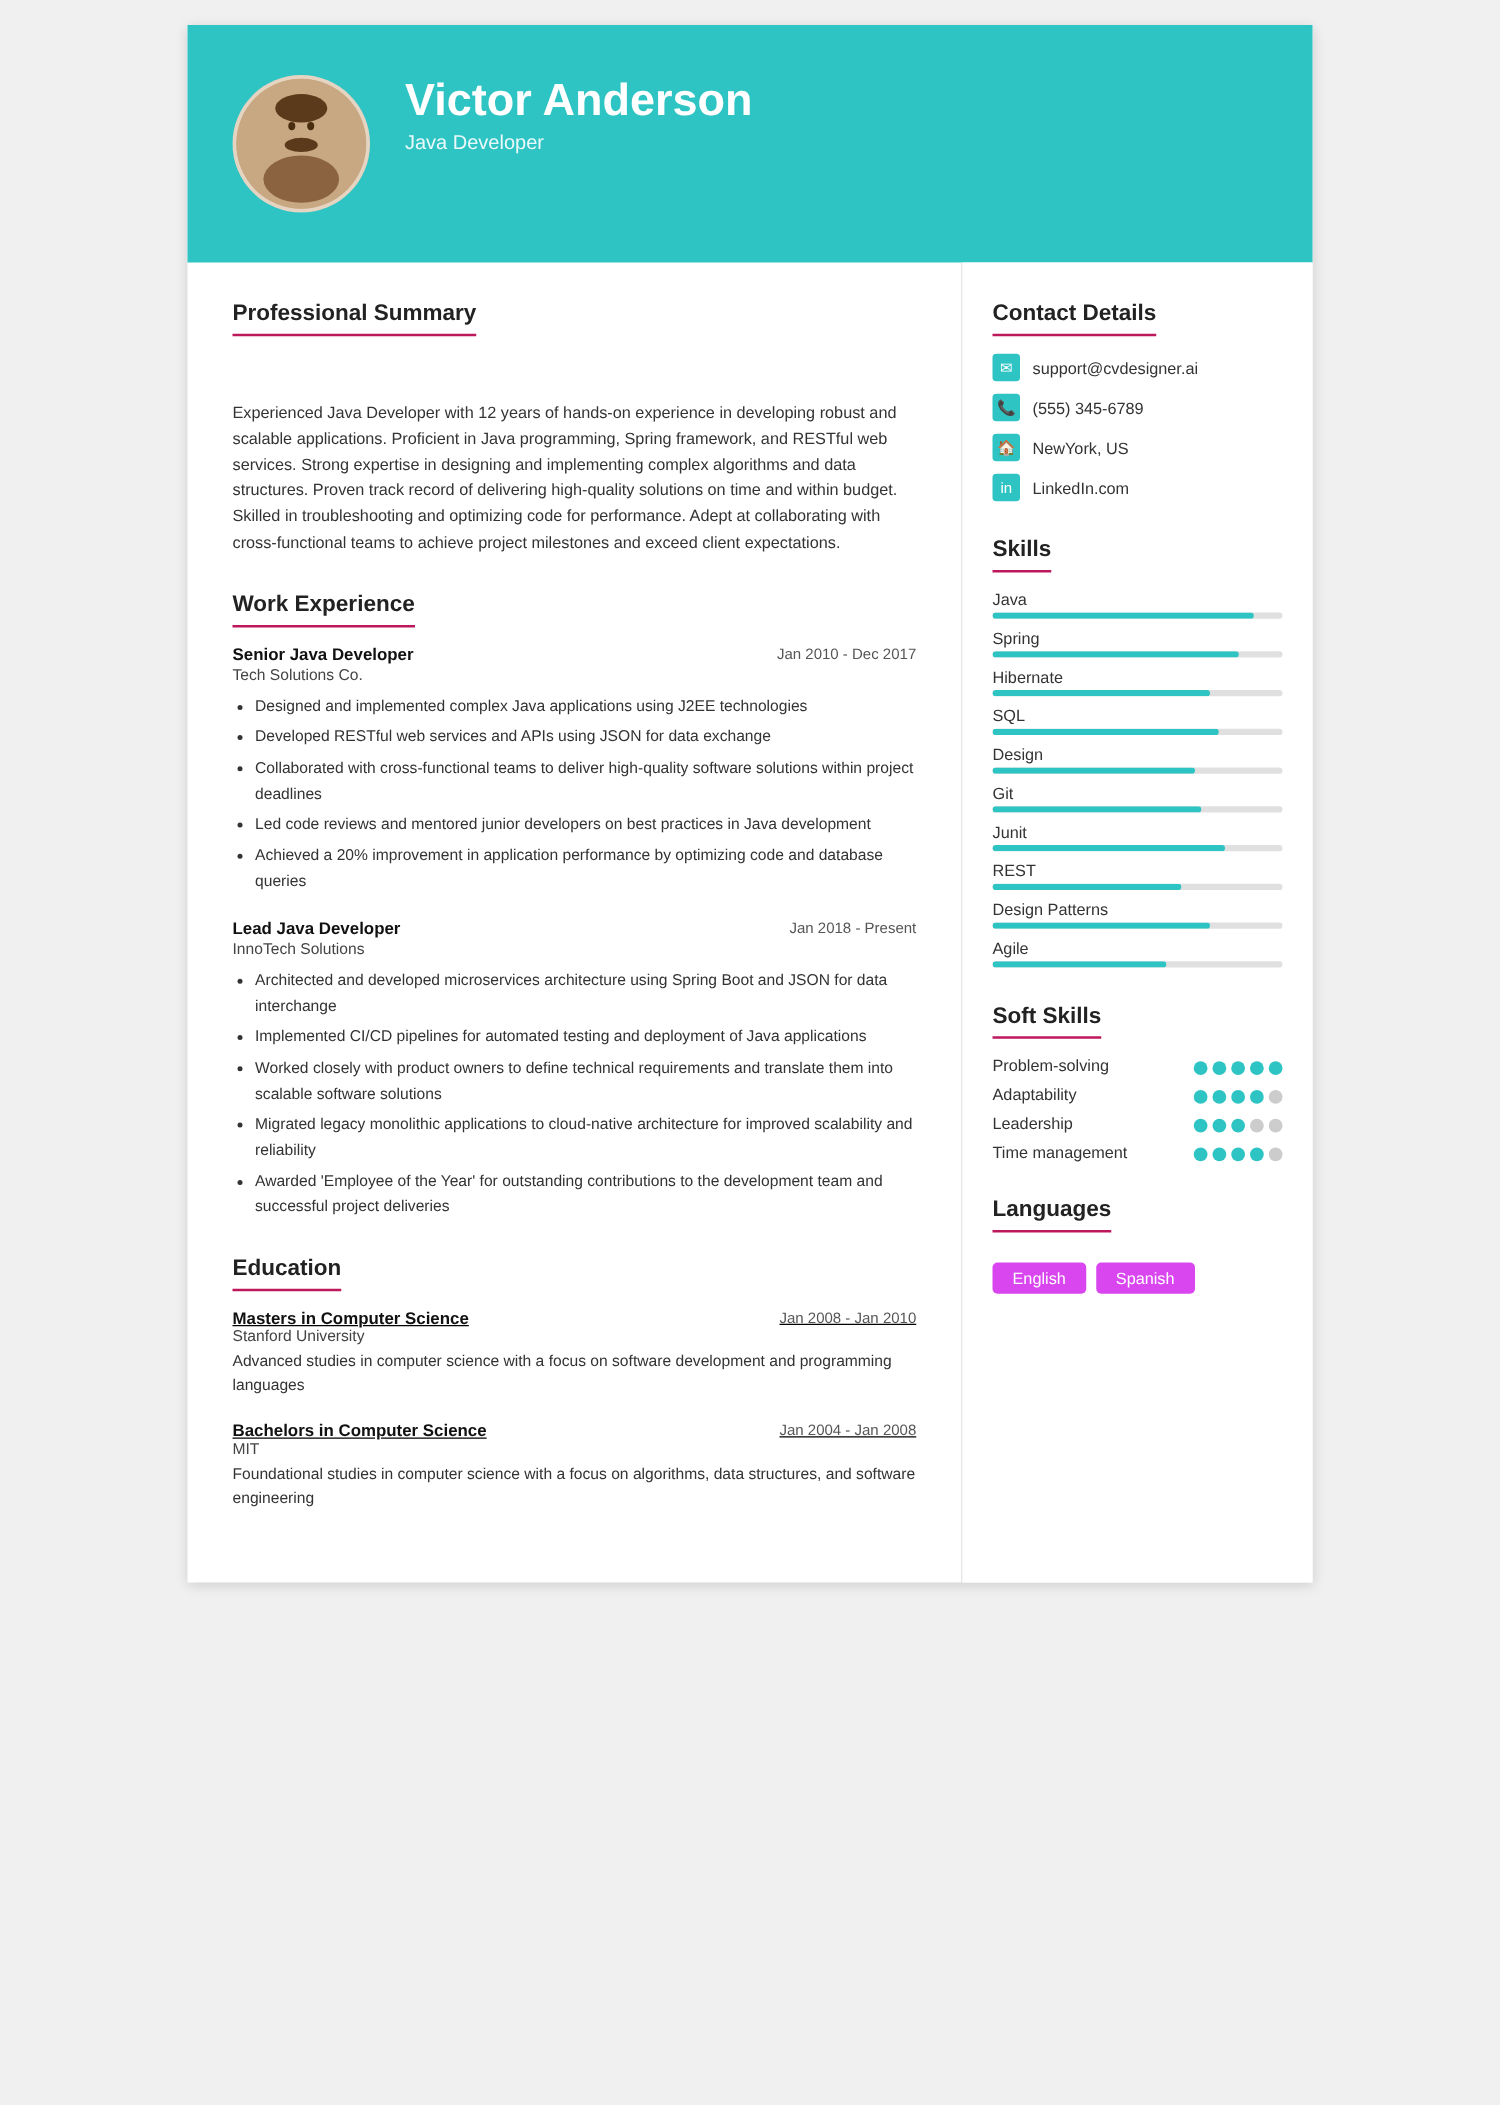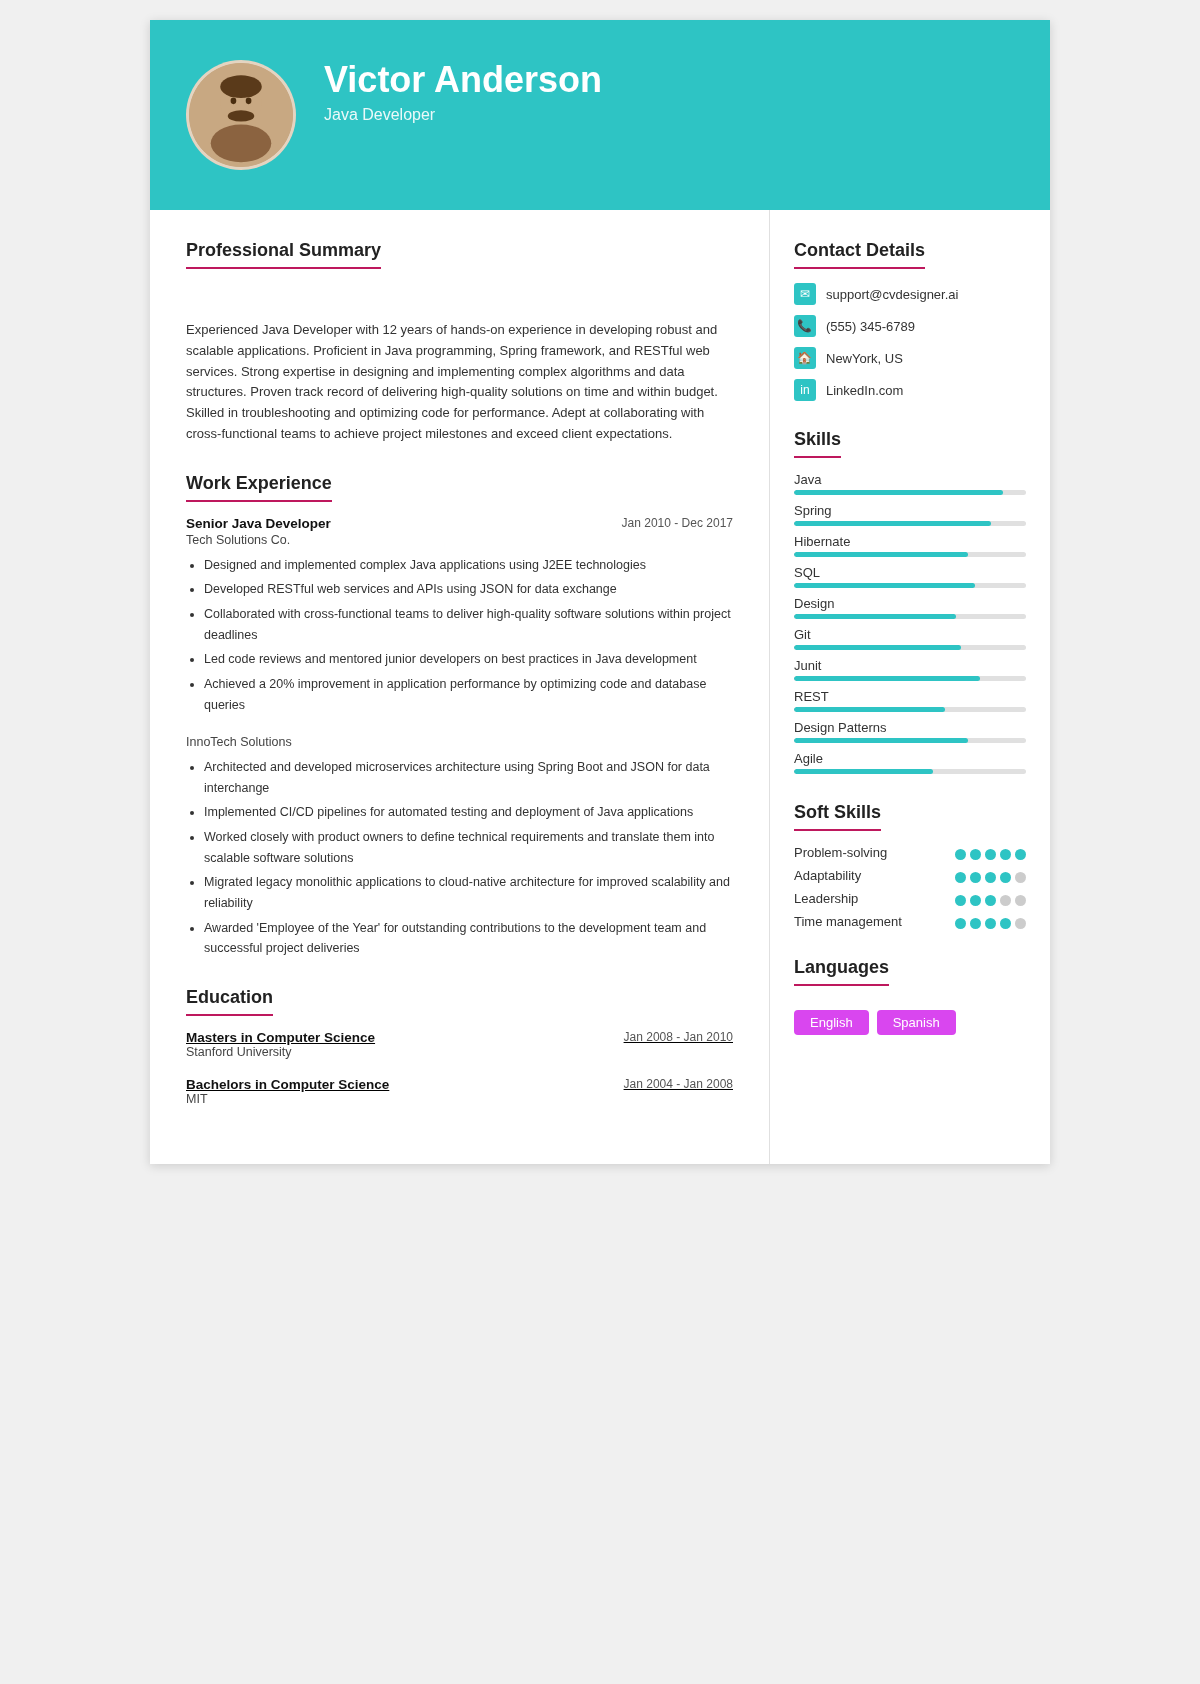--- a/index.html
+++ b/index.html
@@ -268,20 +268,24 @@
     <div class="job-company">Tech Solutions Co.</div>
     <ul class="job-bullets">
                 <li>Designed and implemented complex Java applications using J2EE technologies</li>
                 <li>Developed RESTful web services and APIs using JSON for data exchange</li>
                 <li>Collaborated with cross-functional teams to deliver high-quality software solutions within project deadlines</li>
                 <li>Led code reviews and mentored junior developers on best practices in Java development</li>
                 <li>Achieved a 20% improvement in application performance by optimizing code and database queries</li>
               </ul>
   </div>
             <div class="job">
+    <div class="job-header">
+      <span class="job-title">Lead Java Developer</span>
+      <span class="job-date">Jan 2018 - Present</span>
+    </div>
     <div class="job-company">InnoTech Solutions</div>
     <ul class="job-bullets">
                 <li>Architected and developed microservices architecture using Spring Boot and JSON for data interchange</li>
                 <li>Implemented CI/CD pipelines for automated testing and deployment of Java applications</li>
                 <li>Worked closely with product owners to define technical requirements and translate them into scalable software solutions</li>
                 <li>Migrated legacy monolithic applications to cloud-native architecture for improved scalability and reliability</li>
                 <li>Awarded 'Employee of the Year' for outstanding contributions to the development team and successful project deliveries</li>
               </ul>
   </div>
           </div>
@@ -289,27 +293,29 @@
 
       <div class="section">
         <div class="section-title">Education</div>
         <div id="education-list">
             <div class="edu-item">
     <div class="edu-header">
       <span class="edu-degree">Masters in Computer Science</span>
       <span class="edu-date">Jan 2008 - Jan 2010</span>
     </div>
     <div class="edu-school">Stanford University</div>
+    <div class="edu-desc">Advanced studies in computer science with a focus on software development and programming languages</div>
   </div>
             <div class="edu-item">
     <div class="edu-header">
       <span class="edu-degree">Bachelors in Computer Science</span>
       <span class="edu-date">Jan 2004 - Jan 2008</span>
     </div>
     <div class="edu-school">MIT</div>
+    <div class="edu-desc">Foundational studies in computer science with a focus on algorithms, data structures, and software engineering</div>
   </div>
           </div>
       </div>
     </div>
 
     <div class="side-col">
 
       <div class="section">
         <div class="section-title">Contact Details</div>
         <div id="contact-list">

